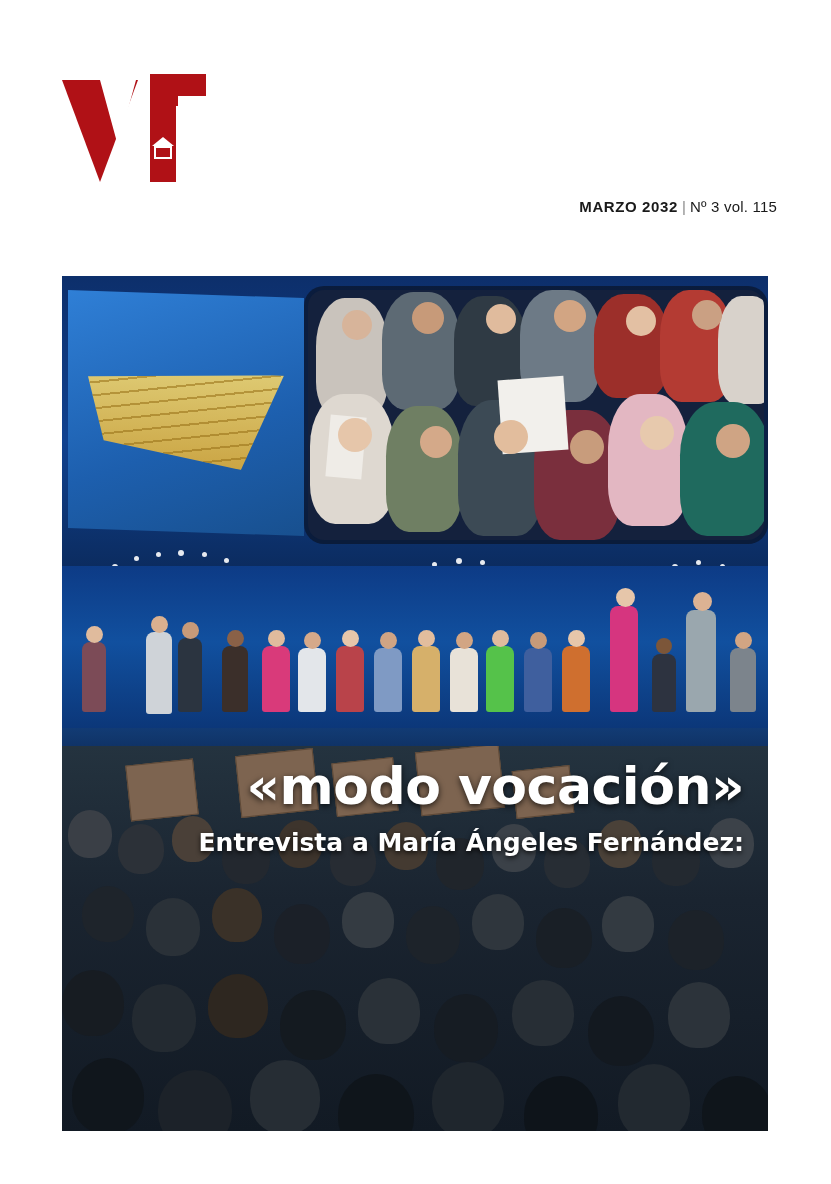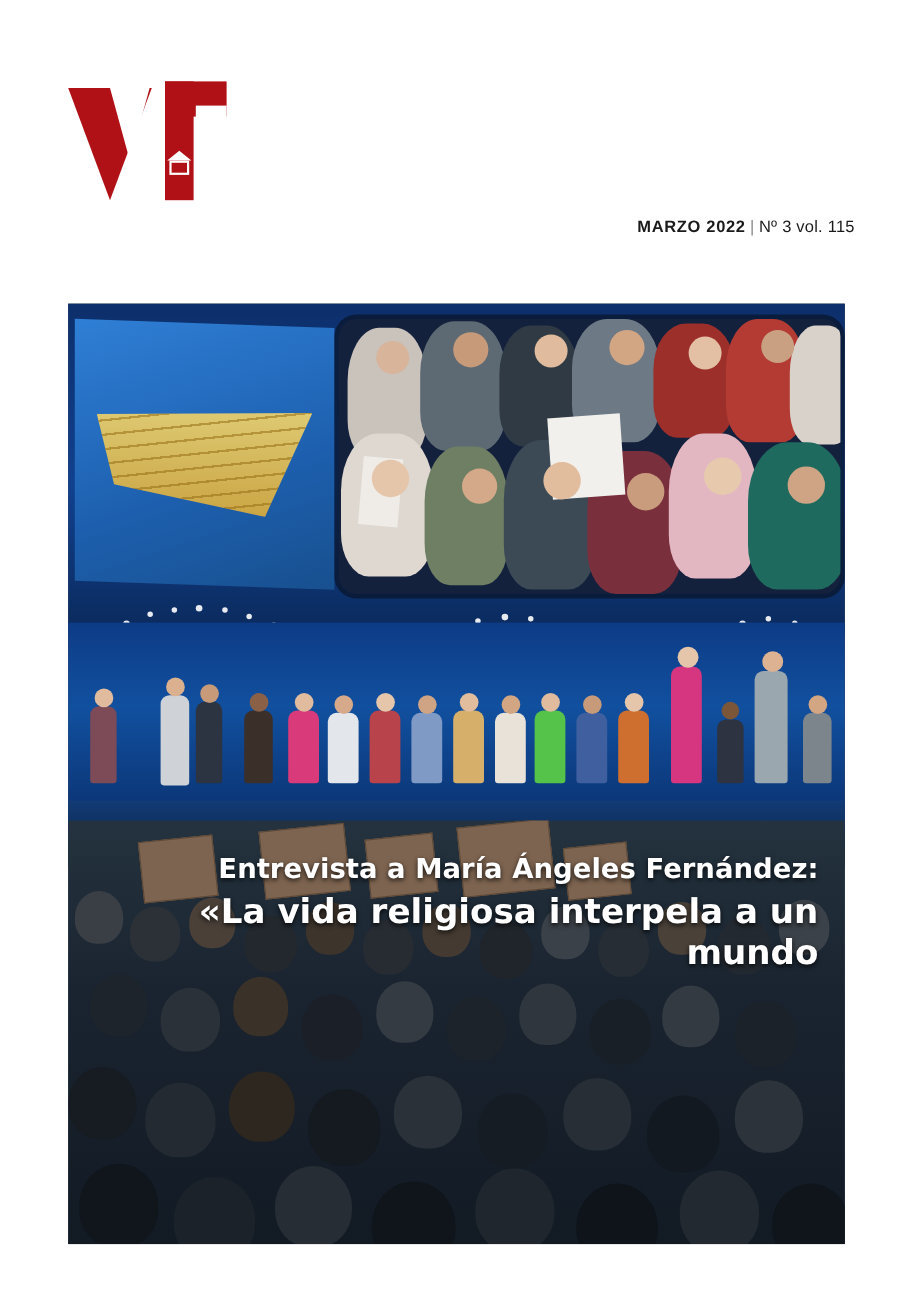--- a/index.html
+++ b/index.html
@@ -319,21 +319,21 @@
         <div class="logo-r-arm"></div>
         <div class="logo-r-notch"></div>
         <div class="logo-house">
           <div class="roof"></div>
           <div class="body"></div>
         </div>
       </div>
     </div>
 
     <div class="issue-line">
-      <span class="issue-date">MARZO 2022</span><span class="issue-sep">|</span><span class="issue-number">Nº 3 vol. 115</span>
+      <span class="issue-date">MARZO 2032</span><span class="issue-sep">|</span><span class="issue-number">Nº 3 vol. 115</span>
     </div>
   </div>
 
   <div class="cover-photo">
 
     <div class="stage-bg"></div>
 
     <div class="screen-left">
       <div class="boat-shape"></div>
       <div class="boat-lines"></div>
@@ -528,21 +528,21 @@
       <div class="aud-head" style="left:188px;top:314px; width:70px;height:74px;background:#262d34;"></div>
       <div class="aud-head" style="left:276px;top:328px; width:76px;height:80px;background:#0f151b;"></div>
       <div class="aud-head" style="left:370px;top:316px; width:72px;height:76px;background:#1f262d;"></div>
       <div class="aud-head" style="left:462px;top:330px; width:74px;height:78px;background:#0e141a;"></div>
       <div class="aud-head" style="left:556px;top:318px; width:72px;height:76px;background:#222930;"></div>
       <div class="aud-head" style="left:640px;top:330px; width:70px;height:74px;background:#0f151b;"></div>
     </div>
 
     <div class="cover-text" style="position:absolute;left:0;top:484px;width:706px;">
       <div class="headline">
+        <span class="l2">«modo vocación»</span>
       </div>
       <div class="kicker">Entrevista a María Ángeles Fernández:</div>
       <div class="subhead">
-        <span>«La vida religiosa interpela a un mundo</span>
       </div>
     </div>
 
   </div>
 </div>
 
 </body></html>

